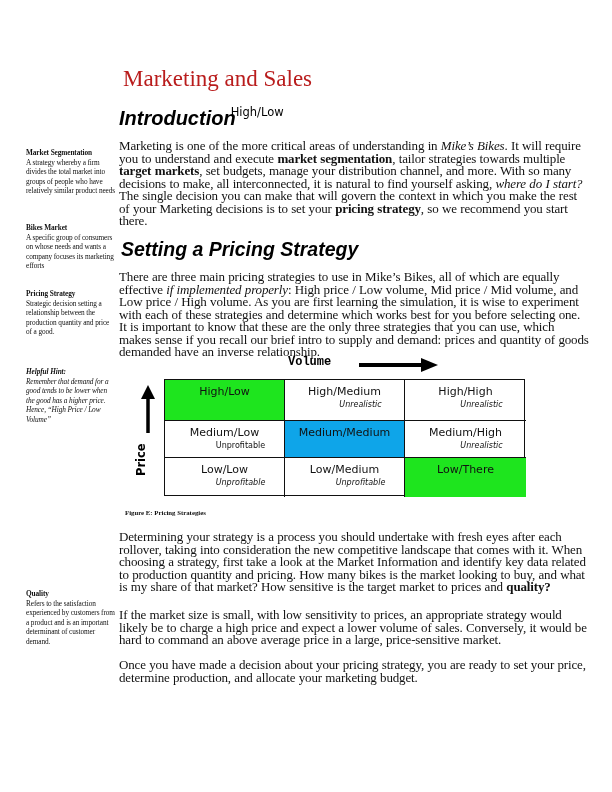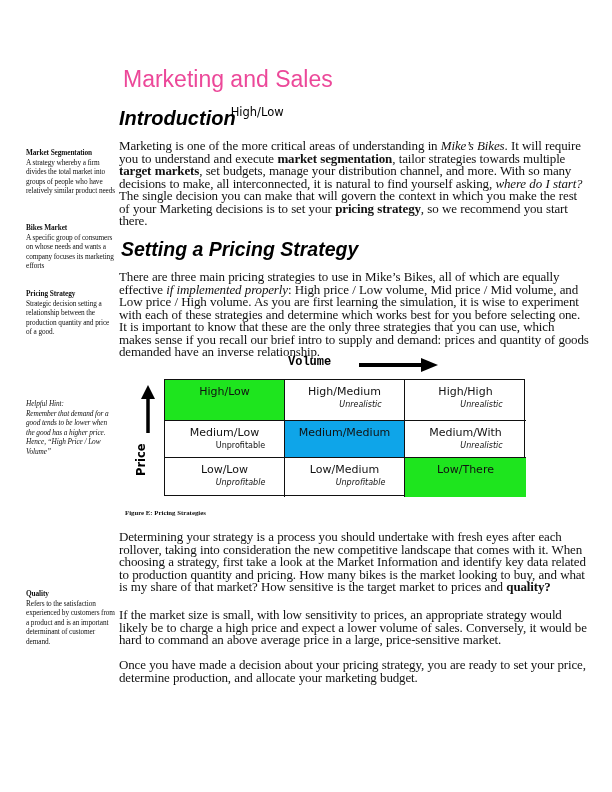--- a/index.html
+++ b/index.html
@@ -1,19 +1,19 @@
 <!DOCTYPE html>
 <html><head>
   <meta charset="utf-8">
   <style>
     html, body { margin: 0; padding: 0; background: #ffffff; }
     body { width: 612px; height: 792px; position: relative; overflow: hidden; color: #111; }
     .abs { position: absolute; }
 
-    .main-title { left: 123px; top: 66px; font-family: Liberation Sans, sans-serif; font-size: 23px; color: #ec4899; white-space: nowrap; }
+    .main-title { left: 123px; top: 66px; font-family: Liberation Serif, serif; font-size: 23px; color: #b91c1c; white-space: nowrap; }
     .intro-heading { left: 119px; top: 107px; font-family: "Liberation Sans", sans-serif; font-style: italic; font-weight: bold; font-size: 20px; color: #000; white-space: nowrap; }
     .intro-heading .sup { font-family: "DejaVu Sans", sans-serif; font-style: normal; font-weight: normal; font-size: 11.5px; position: relative; top: -9px; margin-left: -5px; }
 
     .side { left: 26px; width: 90px; font-family: "Liberation Serif", serif; font-size: 7.3px; line-height: 9.6px; color: #111; letter-spacing: -0.1px; }
     .side .term { font-weight: bold; display: block; }
     .side.italic { font-style: italic; }
 
     .body { left: 119px; width: 470px; font-family: "Liberation Serif", serif; font-size: 13px; line-height: 12.5px; color: #111; letter-spacing: -0.15px; word-spacing: 0.3px; }
     .body b { font-weight: bold; }
     .body i { font-style: italic; }
@@ -49,21 +49,21 @@
 </div>
 <div class="abs side" style="top:223px;">
   <span class="term">Bikes Market</span>
   <span>A specific group of consumers on whose needs and wants a company focuses its marketing efforts</span>
 </div>
 <div class="abs side" style="top:289px;">
   <span class="term">Pricing Strategy</span>
   <span>Strategic decision setting a relationship between the production quantity and price of a good.</span>
 </div>
 <div class="abs side italic" style="top:367px;">
-  <span class="term" style="font-weight:normal;margin-top:32px;">Helpful Hint:</span>
+  <span class="term" style="font-weight:bold;">Helpful Hint:</span>
   <span>Remember that demand for a good tends to be lower when the good has a higher price. Hence, “High Price / Low Volume”</span>
 </div>
 <div class="abs side" style="top:589px;">
   <span class="term">Quality</span>
   <span>Refers to the satisfaction experienced by customers from a product and is an important determinant of customer demand.</span>
 </div>
 
 <div class="abs body" style="top:140px;"><span>Marketing is one of the more critical areas of understanding in </span><i>Mike’s Bikes</i><span>. It will require you to understand and execute </span><b>market segmentation</b><span>, tailor strategies towards multiple </span><b>target markets</b><span>, set budgets, manage your distribution channel, and more. With so many decisions to make, all interconnected, it is natural to find yourself asking, </span><i>where do I start?</i><span> The single decision you can make that will govern the context in which you make the rest of your Marketing decisions is to set your </span><b>pricing strategy</b><span>, so we recommend you start there.</span></div>
 
 <div class="abs h2">Setting a Pricing Strategy</div>
@@ -93,21 +93,21 @@
       <span class="sub">Unrealistic</span>
     </div>
     <div class="cell">
       <span class="lbl">Medium/Low</span>
       <span class="sub plain">Unprofitable</span>
     </div>
     <div class="cell green" style="background: #0ea5e9;">
       <span class="lbl">Medium/Medium</span>
     </div>
     <div class="cell c3">
-      <span class="lbl">Medium/With</span>
+      <span class="lbl">Medium/High</span>
       <span class="sub">Unrealistic</span>
     </div>
     <div class="cell r3">
       <span class="lbl">Low/Low</span>
       <span class="sub">Unprofitable</span>
     </div>
     <div class="cell r3">
       <span class="lbl">Low/Medium</span>
       <span class="sub">Unprofitable</span>
     </div>

